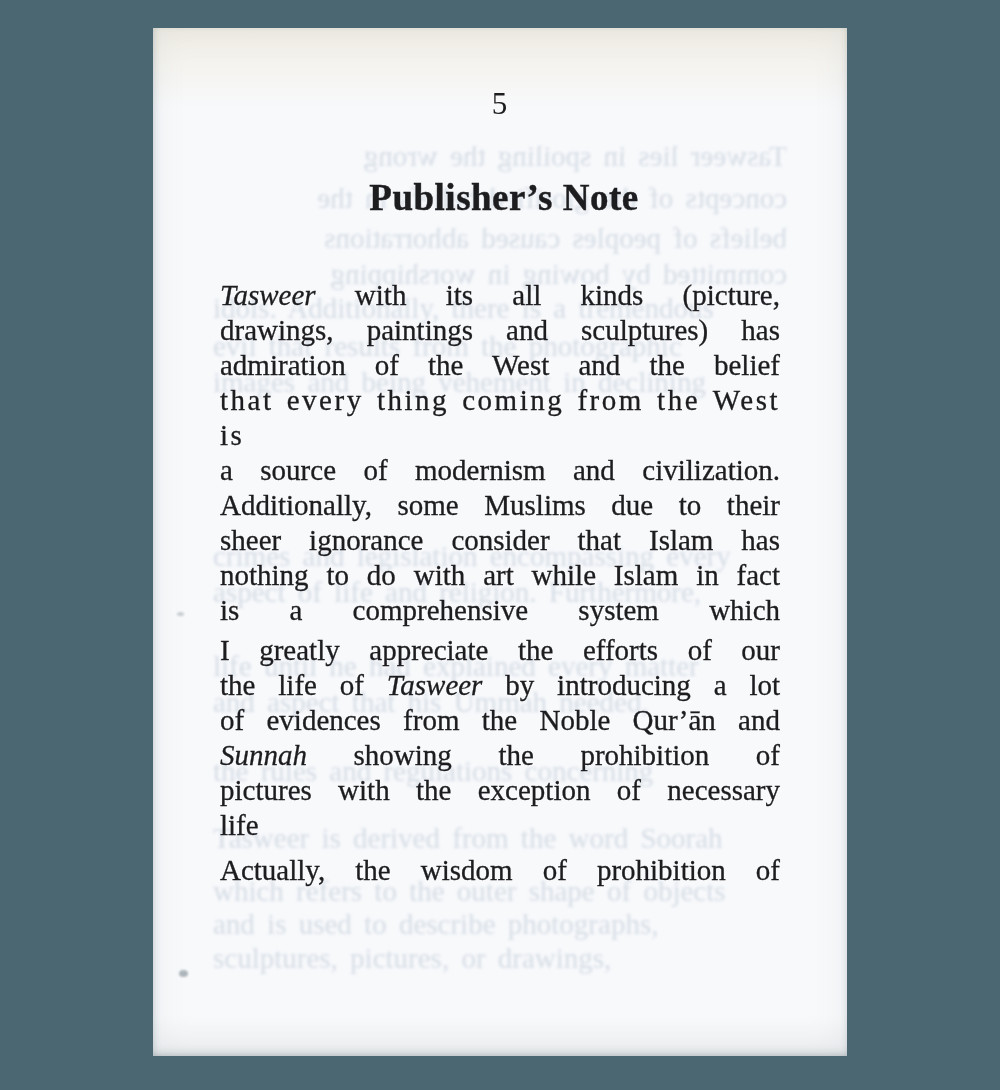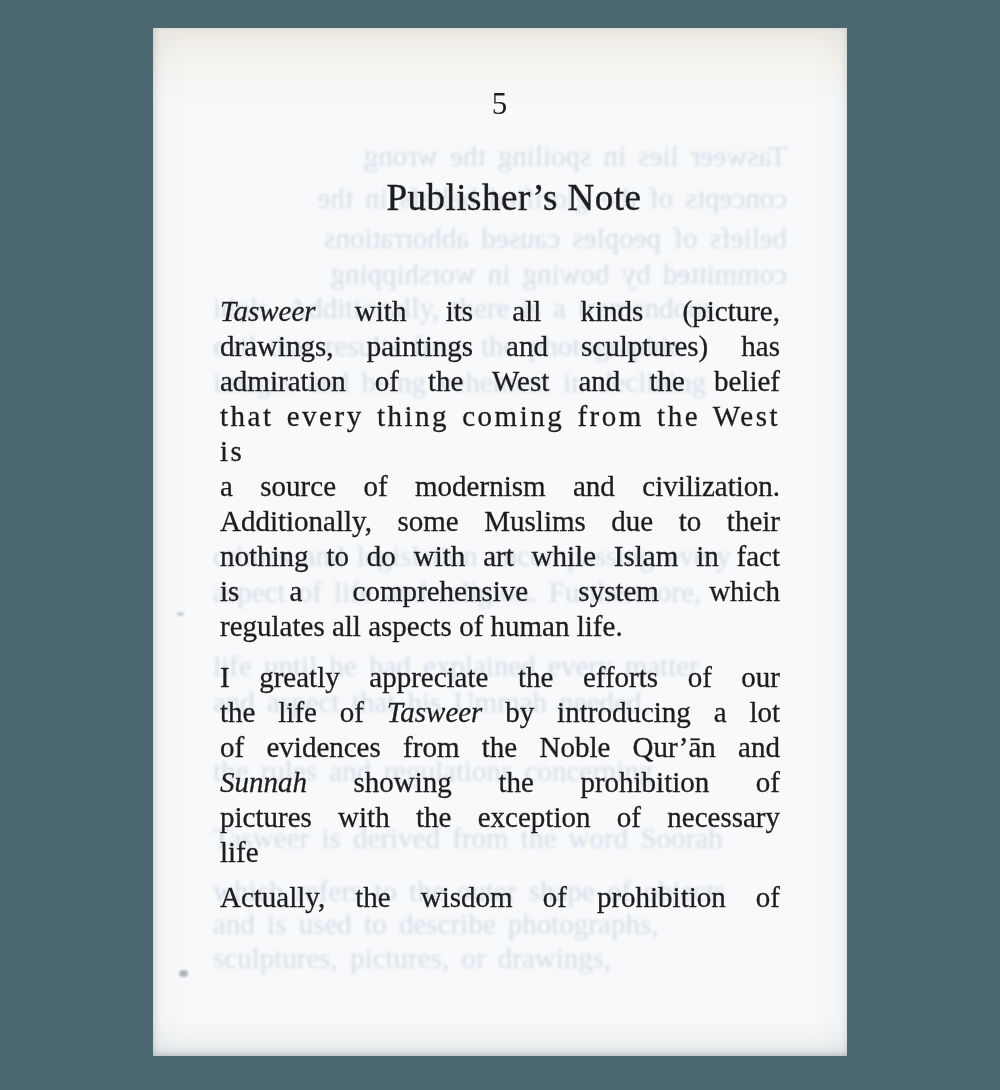--- a/index.html
+++ b/index.html
@@ -30,26 +30,26 @@
   .ghost:nth-child(11){top:658px}
   .ghost:nth-child(12){top:727px}
   .ghost:nth-child(13){top:794px}
   .ghost:nth-child(14){top:847px}
   .ghost:nth-child(15){top:880px}
   .ghost:nth-child(16){top:914px}
   
   .content{position:absolute;inset:0;color:var(--ink,#1d1d20);}
   .pagenum{position:absolute;top:58px;left:0;width:100%;text-align:center;
            font-size:31px;letter-spacing:1px;}
-  .heading{position:absolute;top:148px;left:14px;width:100%;text-align:center;
-           font-weight:normal;font-size:37px;letter-spacing:.5px;
+  .heading{position:absolute;top:148px;left:4px;width:100%;text-align:center;
+           font-weight:bold;font-size:37px;letter-spacing:.5px;
            -webkit-text-stroke:.4px currentColor;}
   .body{position:absolute;top:250px;left:67px;width:560px;font-size:29px;line-height:35px;
         -webkit-text-stroke:.3px currentColor;}
-  .para{margin:16px 0 5px 0;}
+  .para{margin:0 0 5px 0;}
   .para:nth-child(3){margin-top:10px;}
   .line{text-align:justify;text-align-last:justify;}
   .line.lastline{text-align:left;text-align-last:left;}
   .para:nth-child(1) .line:nth-child(4){letter-spacing:2.5px;}
   .para:nth-child(1) .line:nth-child(11){letter-spacing:2.5px;font-weight:bold;}
   i{font-style:italic;}
   .speck{position:absolute;background:#6d7d86;border-radius:50%;filter:blur(1px);opacity:.55;}
   .speck.s1{left:26px;top:942px;width:9px;height:7px;}
   .speck.s2{left:24px;top:584px;width:7px;height:4px;opacity:.35;}
 </style>
@@ -80,23 +80,23 @@
       <div class="pagenum">5</div>
       <div class="heading">Publisher’s Note</div>
       <div class="body">
           <div class="para">
             <div class="line"><i>Tasweer</i><span> with its all kinds (picture,</span></div>
             <div class="line"><span>drawings, paintings and sculptures) has</span></div>
             <div class="line"><span>admiration of the West and the belief</span></div>
             <div class="line"><span>that every thing coming from the West is</span></div>
             <div class="line"><span>a source of modernism and civilization.</span></div>
             <div class="line"><span>Additionally, some Muslims due to their</span></div>
+            <div class="line"><span>sheer ignorance consider that Islam has</span></div>
             <div class="line"><span>nothing to do with art while Islam in fact</span></div>
             <div class="line"><span>is a comprehensive system which</span></div>
-            <div class="line lastline"><span>regulates all aspects of human life.</span></div>
           </div>
           <div class="para">
             <div class="line"><span>I greatly appreciate the efforts of our</span></div>
             <div class="line"><span>the life of </span><i>Tasweer</i><span> by introducing a lot</span></div>
             <div class="line"><span>of evidences from the Noble Qur’ān and</span></div>
             <div class="line"><i>Sunnah</i><span> showing the prohibition of</span></div>
             <div class="line"><span>pictures with the exception of necessary</span></div>
             <div class="line lastline"><span>life</span></div>
           </div>
           <div class="para">

